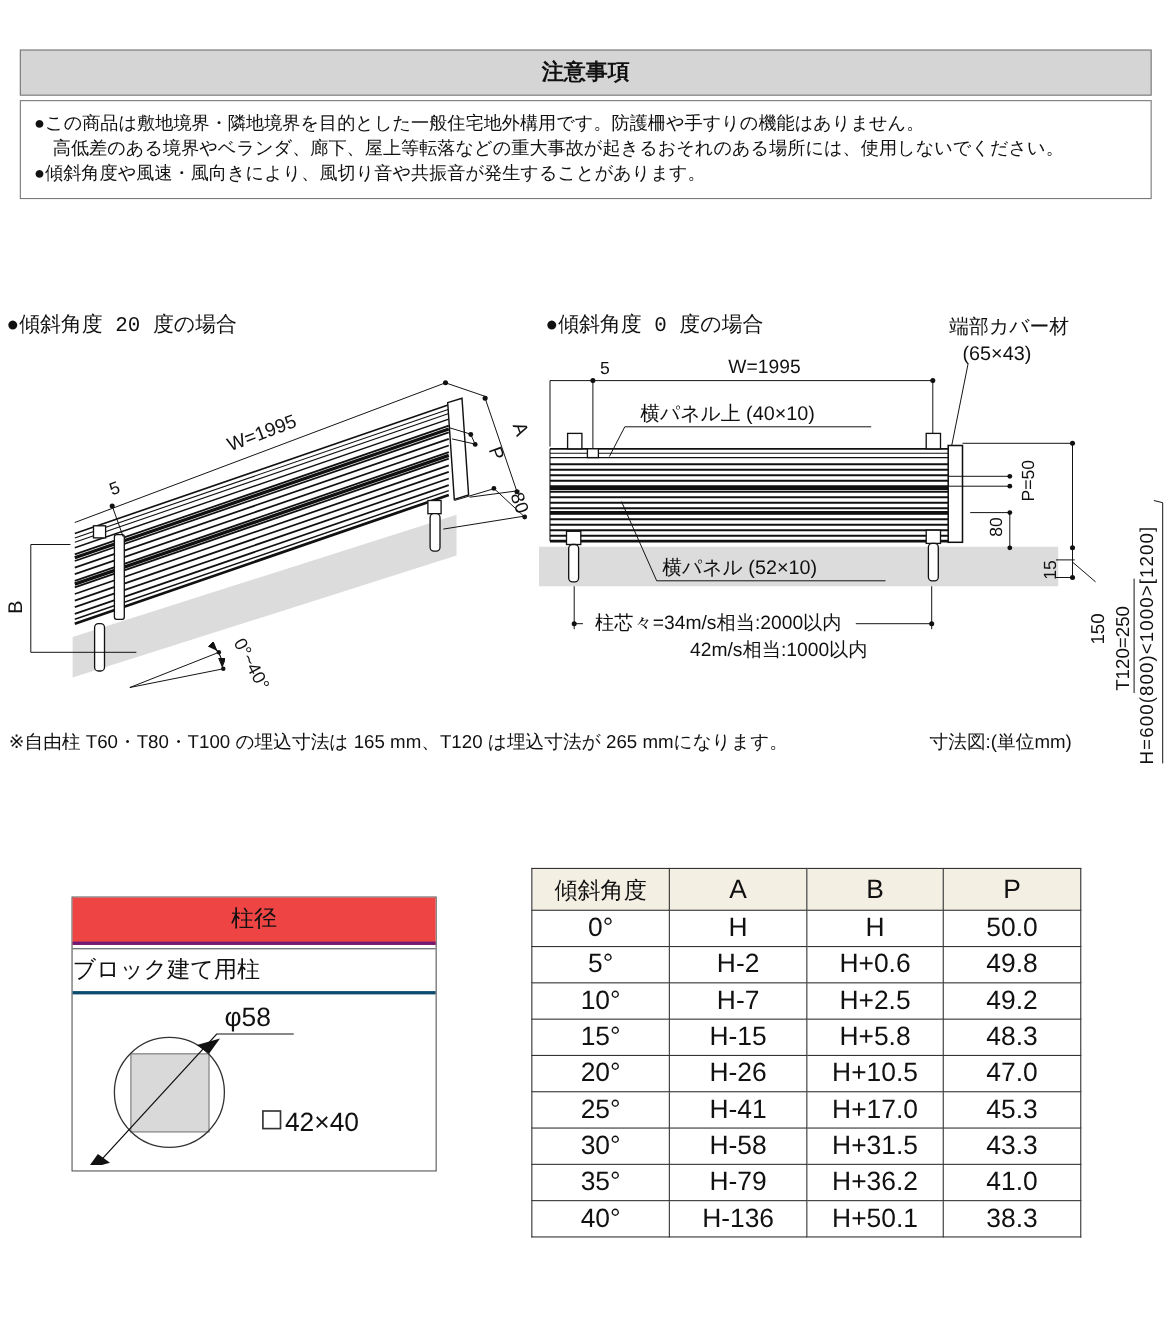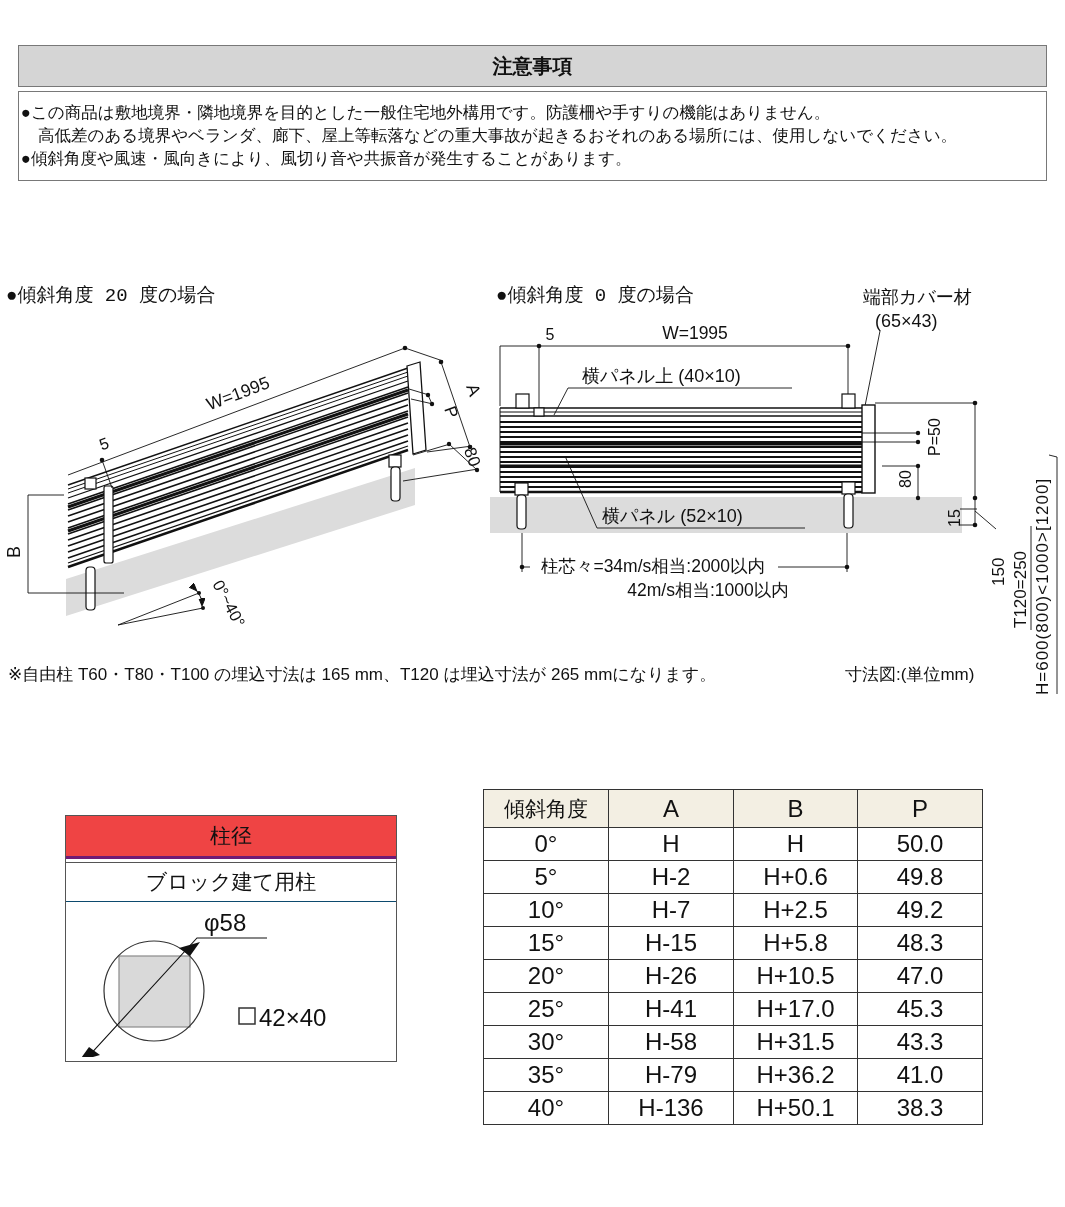--- a/index.html
+++ b/index.html
@@ -5,42 +5,42 @@
   html,body{margin:0;padding:0;}
   body{width:1065px;height:1207px;position:relative;background:#ffffff;
        font-family:"Liberation Sans","DejaVu Sans",sans-serif;color:#111;}
   .abs{position:absolute;}
 
   
   .notice{left:18px;top:45px;width:1029px;}
   .notice-head{height:40px;line-height:40px;text-align:center;font-size:20px;font-weight:bold;
                background:#d5d5d5;border:1px solid #787878;}
   .notice-body{margin-top:4px;border:1px solid #787878;background:#fff;
-               padding:9px 14px 10px 2px;font-size:16.5px;line-height:23px;}
+               padding:9px 14px 10px 12px;font-size:16.5px;line-height:23px;}
   .notice-body .indent{padding-left:17px;}
 
   
   .dtitle{font-size:19px;font-weight:normal;white-space:nowrap;font-family:Liberation Mono, monospace;}
 
   
   svg text{font-family:"Liberation Sans","DejaVu Sans",sans-serif;fill:#111;}
   svg line, svg path, svg polyline{stroke:#111;}
   .dot{fill:#111;}
   .thin{stroke-width:0.9;}
 
   
   .note{left:8px;top:663px;font-size:17px;}
   .unitnote{left:845px;top:663px;font-size:17px;}
 
   
   .pbox{left:65px;top:815px;width:330px;border:1.5px solid #555;background:#fff;}
   .pbox-h{height:40px;line-height:40px;text-align:center;font-size:21px;background:#ef4444;
           border-bottom:3px solid #701a75;}
   .pbox-gap{height:3px;border-bottom:1px solid #555;}
-  .pbox-sub{height:38px;line-height:38px;text-align:center;font-size:21px;border-bottom:1px solid #0c4a6e;}
+  .pbox-sub{height:38px;line-height:38px;font-size:21px;border-bottom:3px solid #0c4a6e;}
 
   
   .spec{left:483px;top:789px;border-collapse:collapse;table-layout:fixed;padding-left:20px;}
   .spec td,.spec th{border:1.5px solid #333;text-align:center;padding:0;}
   .spec th{height:37px;background:#f3efe3;font-weight:normal;}
   .spec td{height:32px;font-size:24px;}
   .spec th.c0{font-size:21px;}
   .spec th.cx{font-size:24px;}
 </style>
 </head>

